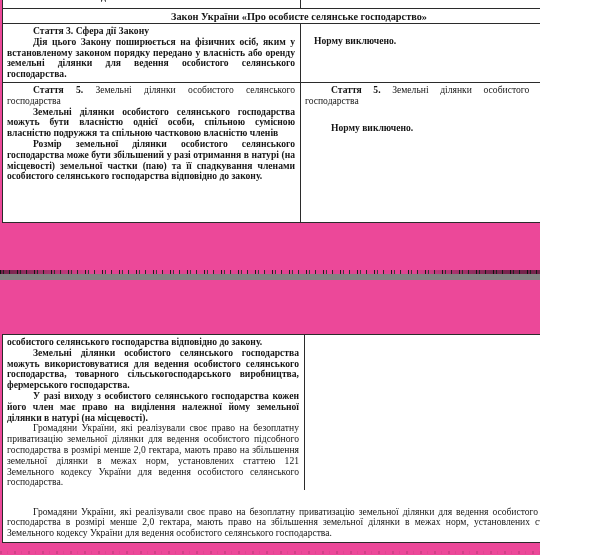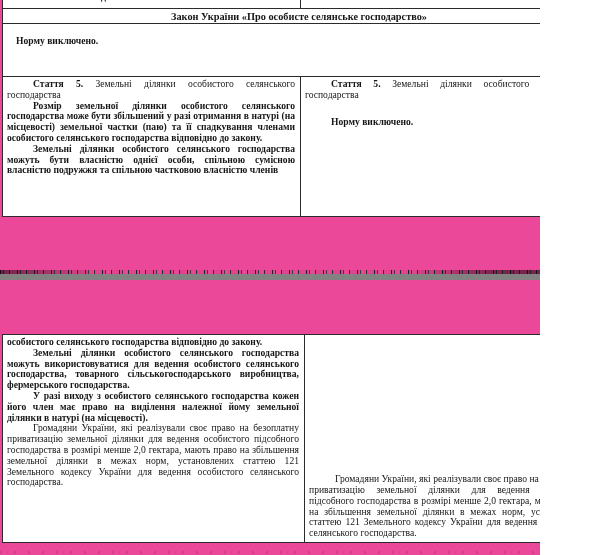--- a/index.html
+++ b/index.html
@@ -19,21 +19,21 @@
   .t2 .cell-l { width:292px; }
   .cell-r { flex:1; }
   .row-partial { height:12px; overflow:hidden; }
   .row-partial .cell { padding-top:0; padding-bottom:0; }
   .row-partial span { display:block; margin-top:-5px; font-weight:bold; font-size:9.6px; }
   .row-hdr { text-align:center; font-weight:bold; font-size:10.3px; padding:2px 0 1px 0; }
   .rowA { min-height:52px; }
   .rowA .cell-r { padding-top:12px; }
   .rowB { min-height:139px; }
   .rowB .cell-r .excluded { margin-top:16px; }
-  .t2 .row { min-height:207px; }
+  .t2 .row { min-height:207px;flex-direction:column; }
   .t2 .cell-r { display:flex; flex-direction:column; justify-content:flex-end; padding-bottom:3px; }
   
   .p {
     margin:0; font-size:9.6px; line-height:10.8px; font-weight:bold;
     text-align:justify; text-align-last:left;
   }
   .p.reg, .p .reg { font-weight:normal; }
   .ind { text-indent:26px; }
   .ind-sm { text-indent:9px; }
   
@@ -65,30 +65,34 @@
         <span>власників земельних ділянок</span>
       </div>
       <div class="cell cell-r"></div>
     </div>
 
     <div class="row">
       <div class="row-hdr" style="width:100%">Закон України «Про особисте селянське господарство»</div>
     </div>
 
     <div class="row rowA">
+      <div class="cell cell-l">
+        <p class="p ind">Стаття 3. Сфера дії Закону</p>
+        <p class="p ind">Дія цього Закону поширюється на фізичних осіб, яким у встановленому законом порядку передано у власність або оренду земельні ділянки для ведення особистого селянського господарства.</p>
+      </div>
       <div class="cell cell-r">
         <p class="p ind-sm">Норму виключено.</p>
       </div>
     </div>
 
     <div class="row rowB">
       <div class="cell cell-l">
         <p class="p ind"><b>Стаття 5.</b> <span class="reg">Земельні ділянки особистого селянського господарства</span></p>
+        <p class="p ind">Земельні ділянки особистого селянського господарства можуть бути власністю однієї особи, спільною сумісною власністю подружжя та спільною частковою власністю членів</p>
         <p class="p ind">Розмір земельної ділянки особистого селянського господарства може бути збільшений у разі отримання в натурі (на місцевості) земельної частки (паю) та її спадкування членами особистого селянського господарства відповідно до закону.</p>
-        <p class="p ind">Земельні ділянки особистого селянського господарства можуть бути власністю однієї особи, спільною сумісною власністю подружжя та спільною частковою власністю членів</p>
       </div>
       <div class="cell cell-r">
         <p class="p ind"><b>Стаття 5.</b> <span class="reg">Земельні ділянки особистого селянського господарства</span></p>
         <p class="p ind excluded">Норму виключено.</p>
       </div>
     </div>
   </div>
 
   <div class="sep-noise"></div>
   <div class="sep-bar"></div>

